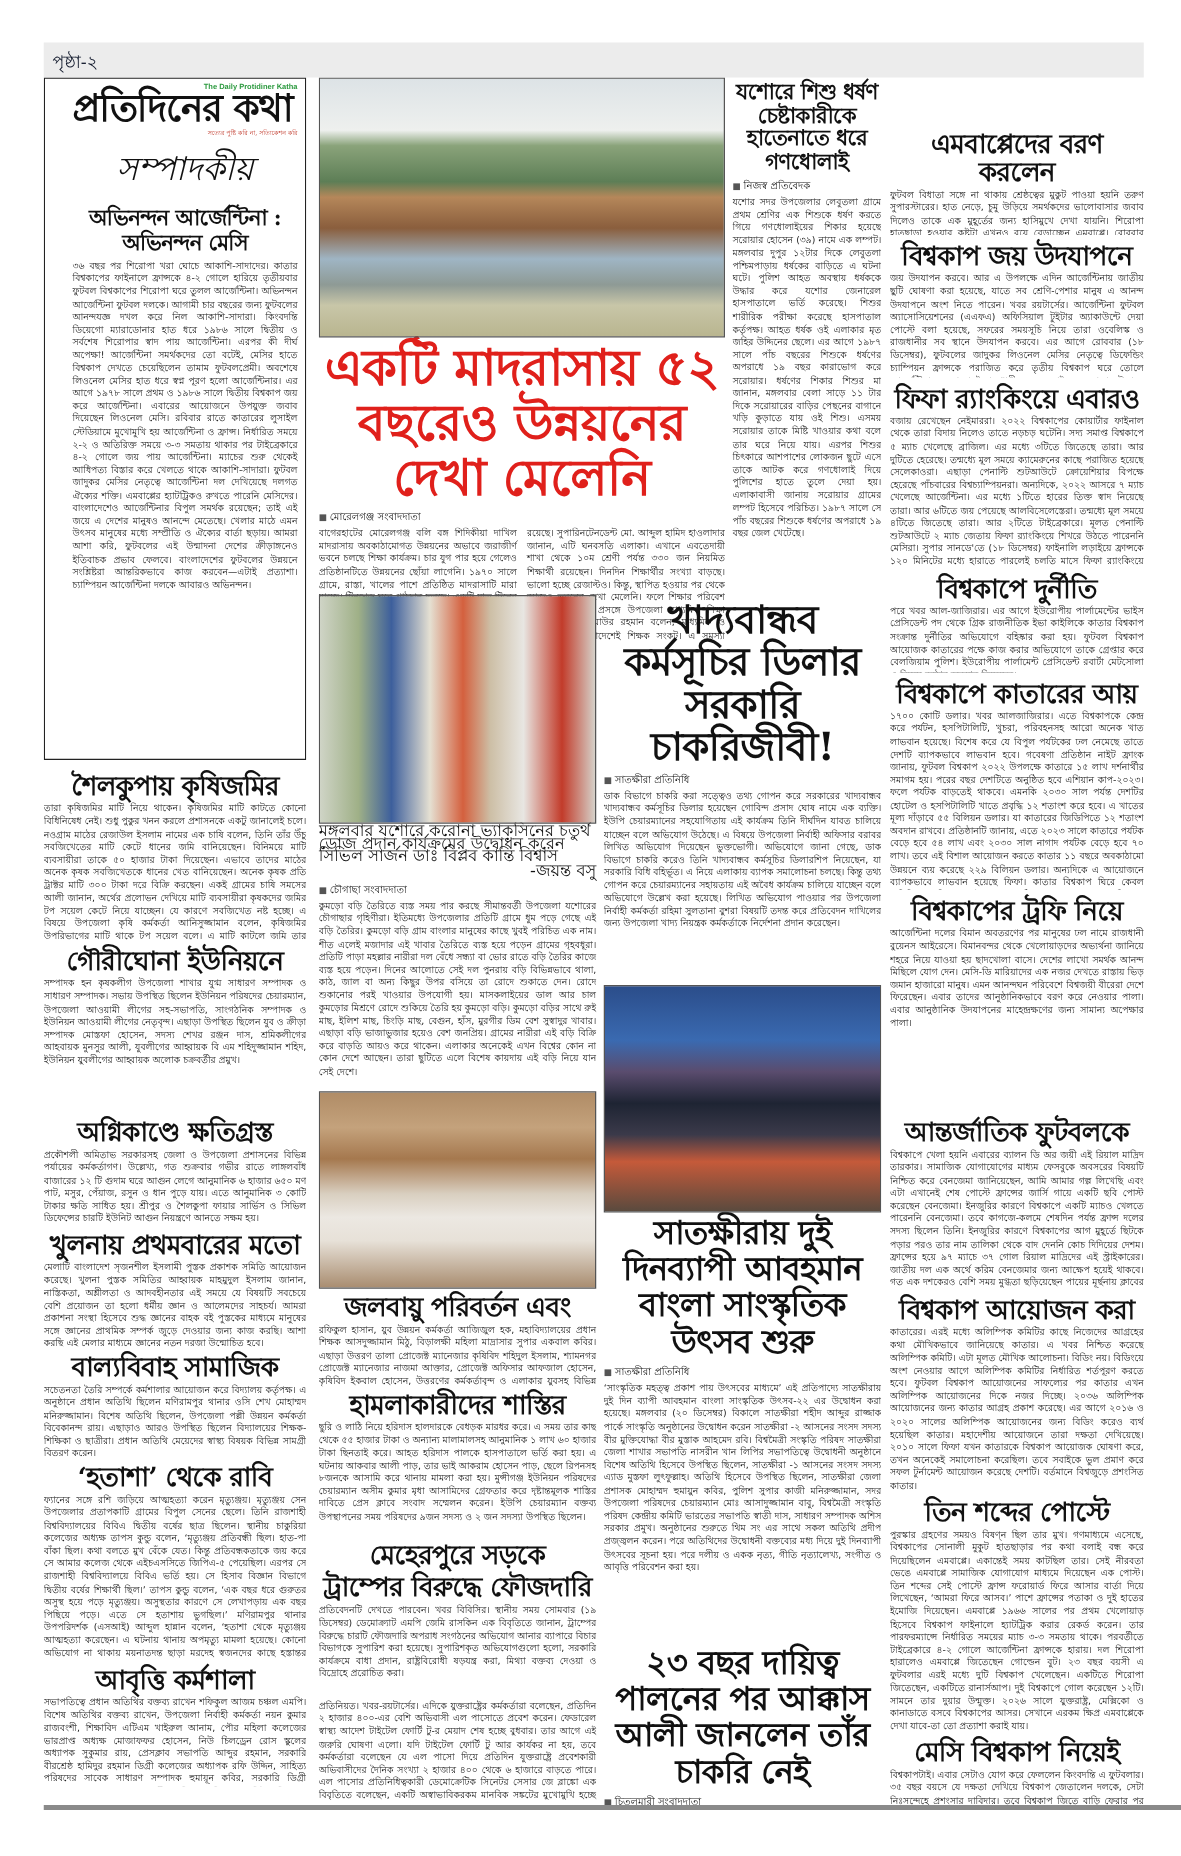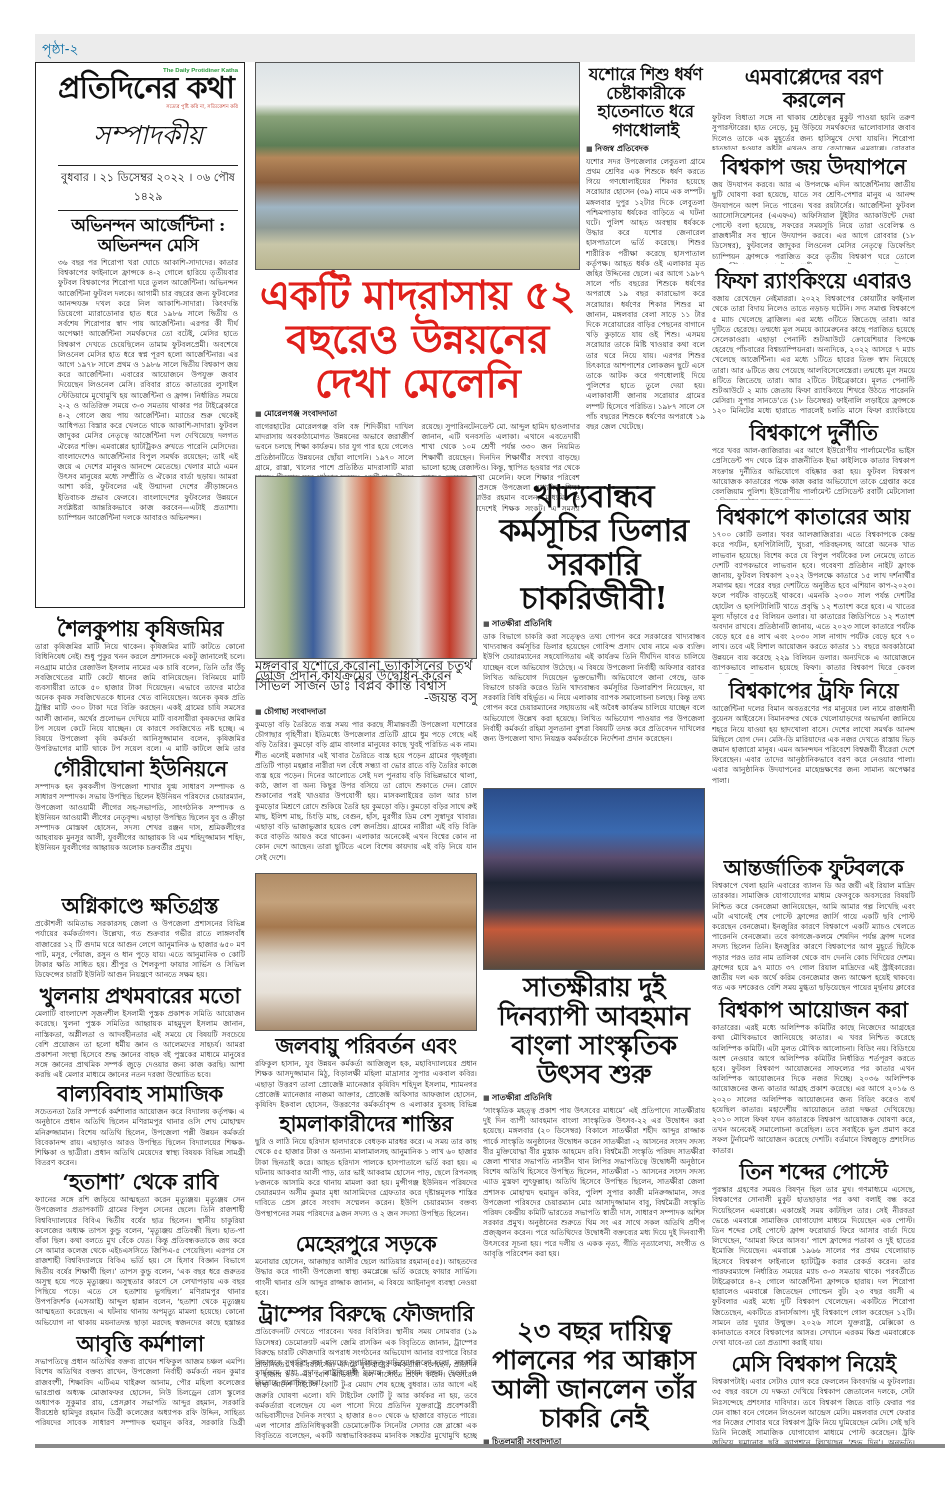--- a/index.html
+++ b/index.html
@@ -1,40 +1,40 @@
 <!DOCTYPE html>
 <html><head>
 <meta charset="utf-8">
 <style>
   * { box-sizing: border-box; margin: 0; padding: 0; }
   html, body { width: 945px; height: 1485px; background: #ffffff; overflow: hidden; }
   body { font-family: "DejaVu Serif", "Liberation Serif", serif; color: #111; position: relative; }
   .page-strip { position: absolute; left: 35px; top: 34px; width: 880px; height: 28px; background: #ececec; }
-  .page-num { position: absolute; left: 42px; top: 38px; font-size: 14px; color: #0369a1; }
+  .page-num { position: absolute; left: 42px; top: 38px; font-size: 14px; color: #0f172a; }
   .bottom-rule { position: absolute; left: 35px; top: 1444px; width: 910px; height: 4px; background: #8a8a8a; }
 
   .col { position: absolute; overflow: hidden; }
   .col-a { left: 35px; top: 62px; width: 210px; height: 1382px; }
   .col-b { left: 255px; top: 62px; width: 450px; height: 1382px; }
   .col-c { left: 712px; top: 62px; width: 203px; height: 1382px; }
 
   .masthead { border: 1.5px solid #222; padding: 4px 6px 0 22px; height: 546px; overflow: hidden; }
   .mast-en { font-family: "Liberation Sans", sans-serif; font-size: 6px; color: #2c9a3f; text-align: right; font-weight: bold; }
   .mast-title { font-size: 30px; font-weight: bold; letter-spacing: -1px; line-height: 30px; color: #111; }
   .mast-tag { font-size: 5px; color: #c0392b; text-align: right; }
   .mast-sub { font-size: 26px; font-style: italic; text-align: center; margin: 4px 0 6px; font-family: "DejaVu Serif", serif; }
   .dateline { border-top: 1.5px solid #222; border-bottom: 1.5px solid #222; text-align: center; font-size: 11px; padding: 3px 0; margin-bottom: 4px; }
   .lead-head { font-size: 17px; font-weight: bold; line-height: 20px; text-align: center; margin: 2px 0 3px; letter-spacing: -0.5px; }
 
   .head { font-weight: bold; text-align: center; line-height: 1.1; margin: 3px 0 2px; letter-spacing: -0.5px; }
   .h-lg { font-size: 21px; }
   .h-md { font-size: 17px; }
   .h-red { color: #e0201b; font-size: 40px; line-height: 44px; }
   .h-xl { font-size: 31px; line-height: 34px; }
-  .byline { font-size: 8px; font-weight: bold; margin: 2px 0; font-family: "DejaVu Sans", sans-serif; }
+  .byline { font-size: 8px; font-weight: normal; margin: 2px 0; font-family: "DejaVu Sans", sans-serif; }
   .byline::before { content: "■ "; color: #555; font-size: 7px; }
   .body { font-size: 7.4px; line-height: 10.2px; text-align: justify; color: #222; font-family: "DejaVu Sans", sans-serif; }
   .caption { font-size: 13px; line-height: 10px; font-family: "DejaVu Sans", sans-serif; margin: 2px 0; }
   .credit { text-align: right; }
 
   .photo { border: 1px solid #555; position: relative; overflow: hidden; }
   .ph-school { height: 208px; background: linear-gradient(180deg,#dde3e6 0%,#eef0ee 20%,#8aa37a 26%,#5d7e56 40%,#b5875a 46%,#8a5e3d 58%,#9fb5c4 70%,#8e9a95 80%,#c8c6a8 88%,#b9b58f 100%); }
   .ph-vaccine { height: 183px; background: linear-gradient(90deg,#cfd4c6 0%,#9fb087 14%,#3d5f9c 26%,#e5e0d2 40%,#d4603e 52%,#cdbfa6 62%,#e8e6e2 74%,#c23b2a 88%,#d5d1c9 100%); }
   .ph-bori { height: 158px; background: linear-gradient(180deg,#b08c66 0%,#c4a27c 18%,#a5784e 34%,#d9cfc0 52%,#ece8e2 64%,#e7e1d8 76%,#a98d70 100%); }
   .ph-culture { height: 182px; background: linear-gradient(180deg,#2b4d8a 0%,#3a6ab1 24%,#5a4c6e 38%,#1e2433 52%,#3b3a4a 66%,#c55a3a 78%,#5a4a3e 100%); }
@@ -46,21 +46,20 @@
 
 <div class="page-strip"></div>
 <div class="page-num">পৃষ্ঠা-২</div>
 
 <div class="col col-a">
   <div class="masthead">
     <div class="mast-en">The Daily Protidiner Katha</div>
     <div class="mast-title">প্রতিদিনের কথা</div>
     <div class="mast-tag">সত্যের পুষ্টি করি না, সত্যিকেশন করি</div>
     <div class="mast-sub">সম্পাদকীয়</div>
-    <div class="dateline">বুধবার । ২১ ডিসেম্বর ২০২২ । ০৬ পৌষ ১৪২৯</div>
     <div class="lead-head">অভিনন্দন আর্জেন্টিনা : অভিনন্দন মেসি</div>
     <div class="body">৩৬ বছর পর শিরোপা খরা ঘোচে আকাশি-সাদাদের। কাতার বিশ্বকাপের ফাইনালে ফ্রান্সকে ৪-২ গোলে হারিয়ে তৃতীয়বার ফুটবল বিশ্বকাপের শিরোপা ঘরে তুলল আর্জেন্টিনা। অভিনন্দন আর্জেন্টিনা ফুটবল দলকে। আগামী চার বছরের জন্য ফুটবলের আনন্দযজ্ঞ দখল করে নিল আকাশি-সাদারা। কিংবদন্তি ডিয়েগো ম্যারাডোনার হাত ধরে ১৯৮৬ সালে দ্বিতীয় ও সর্বশেষ শিরোপার স্বাদ পায় আর্জেন্টিনা। এরপর কী দীর্ঘ অপেক্ষা! আর্জেন্টিনা সমর্থকদের তো বটেই, মেসির হাতে বিশ্বকাপ দেখতে চেয়েছিলেন তামাম ফুটবলপ্রেমী। অবশেষে লিওনেল মেসির হাত ধরে স্বপ্ন পূরণ হলো আর্জেন্টিনার। এর আগে ১৯৭৮ সালে প্রথম ও ১৯৮৬ সালে দ্বিতীয় বিশ্বকাপ জয় করে আর্জেন্টিনা। এবারের আয়োজনে উপযুক্ত জবাব দিয়েছেন লিওনেল মেসি। রবিবার রাতে কাতারের লুসাইল স্টেডিয়ামে মুখোমুখি হয় আর্জেন্টিনা ও ফ্রান্স। নির্ধারিত সময়ে ২-২ ও অতিরিক্ত সময়ে ৩-৩ সমতায় থাকার পর টাইব্রেকারে ৪-২ গোলে জয় পায় আর্জেন্টিনা। ম্যাচের শুরু থেকেই আধিপত্য বিস্তার করে খেলতে থাকে আকাশি-সাদারা। ফুটবল জাদুকর মেসির নেতৃত্বে আর্জেন্টিনা দল দেখিয়েছে দলগত ঐক্যের শক্তি। এমবাপ্পের হ্যাটট্রিকও রুখতে পারেনি মেসিদের। বাংলাদেশেও আর্জেন্টিনার বিপুল সমর্থক রয়েছেন; তাই এই জয়ে এ দেশের মানুষও আনন্দে মেতেছে। খেলার মাঠে এমন উৎসব মানুষের মধ্যে সম্প্রীতি ও ঐক্যের বার্তা ছড়ায়। আমরা আশা করি, ফুটবলের এই উন্মাদনা দেশের ক্রীড়াঙ্গনেও ইতিবাচক প্রভাব ফেলবে। বাংলাদেশের ফুটবলের উন্নয়নে সংশ্লিষ্টরা আন্তরিকভাবে কাজ করবেন—এটাই প্রত্যাশা। চ্যাম্পিয়ন আর্জেন্টিনা দলকে আবারও অভিনন্দন।</div>
   </div>
 
   <div class="block" style="margin-top:6px;height:138px;overflow:hidden;">
     <div class="head h-lg">শৈলকুপায় কৃষিজমির</div>
     <div class="body">তারা কৃষিজমির মাটি নিয়ে থাকেন। কৃষিজমির মাটি কাটতে কোনো বিধিনিষেধ নেই। শুধু পুকুর খনন করলে প্রশাসনকে একটু জানালেই চলে। নওগ্রাম মাঠের রেজাউল ইসলাম নামের এক চাষি বলেন, তিনি তাঁর উঁচু সবজিখেতের মাটি কেটে ধানের জমি বানিয়েছেন। বিনিময়ে মাটি ব্যবসায়ীরা তাকে ৫০ হাজার টাকা দিয়েছেন। এভাবে তাদের মাঠের অনেক কৃষক সবজিখেতকে ধানের খেত বানিয়েছেন। অনেক কৃষক প্রতি ট্রাক্টর মাটি ৩০০ টাকা দরে বিক্রি করছেন। একই গ্রামের চাষি সমসের আলী জানান, অর্থের প্রলোভন দেখিয়ে মাটি ব্যবসায়ীরা কৃষকদের জমির টপ সয়েল কেটে নিয়ে যাচ্ছেন। যে কারণে সবজিখেত নষ্ট হচ্ছে। এ বিষয়ে উপজেলা কৃষি কর্মকর্তা আনিসুজ্জামান বলেন, কৃষিজমির উপরিভাগের মাটি থাকে টপ সয়েল বলে। এ মাটি কাটলে জমি তার উর্বরতা শক্তি হারায়। কৃষিজমির উপরিভাগের মাটি এবং কৃষিজমিতে পুকুর খননের ওপর বিধিনিষেধ থাকলেও ব্যবস্থা নেওয়ার ক্ষমতা তাদের নেই। তিনি এ বিষয়ে উপজেলা প্রশাসনের সঙ্গে কথা বলবেন বলে জানান। অবাধে কৃষিজমির মাটি কাটা নিয়ে উপজেলা সহকারী কমিশনার (ভূমি) এবং উপজেলা নির্বাহী কর্মকর্তা (ভারপ্রাপ্ত) বনি আমিন বলেন, উপরিভাগের মাটি কেটে কোনো অবস্থাতেই কৃষিজমি নষ্ট করা যাবে না। এ ব্যাপারে অভিযোগ পেলে দ্রুত প্রয়োজনীয় ব্যবস্থা নেয়া হবে।</div>
   </div>
   <div class="block" style="height:135px;overflow:hidden;">
     <div class="head h-lg">গৌরীঘোনা ইউনিয়নে</div>
@@ -109,21 +108,20 @@
       <div class="caption">মঙ্গলবার যশোরে করোনা ভ্যাকসিনের চতুর্থ ডোজ প্রদান কার্যক্রমের উদ্বোধন করেন সিভিল সার্জন ডাঃ বিপ্লব কান্তি বিশ্বাস</div>
       <div class="caption credit">-জয়ন্ত বসু</div>
       <div class="byline">চৌগাছা সংবাদদাতা</div>
       <div class="body" style="height:150px;overflow:hidden;">কুমড়ো বড়ি তৈরিতে ব্যস্ত সময় পার করছে সীমান্তবর্তী উপজেলা যশোরের চৌগাছার গৃহিণীরা। ইতিমধ্যে উপজেলার প্রতিটি গ্রামে ধুম পড়ে গেছে এই বড়ি তৈরির। কুমড়ো বড়ি গ্রাম বাংলার মানুষের কাছে খুবই পরিচিত এক নাম। শীত এলেই মজাদার এই খাবার তৈরিতে ব্যস্ত হয়ে পড়েন গ্রামের গৃহবধূরা। প্রতিটি পাড়া মহল্লার নারীরা দল বেঁধে সন্ধ্যা বা ভোর রাতে বড়ি তৈরির কাজে ব্যস্ত হয়ে পড়েন। দিনের আলোতে সেই দল পুনরায় বড়ি বিভিন্নভাবে থালা, কাঠ, জাল বা অন্য কিছুর উপর বসিয়ে তা রোদে শুকাতে দেন। রোদে শুকানোর পরই খাওয়ার উপযোগী হয়। মাসকলাইয়ের ডাল আর চাল কুমড়োর মিশ্রণে রোদে শুকিয়ে তৈরি হয় কুমড়ো বড়ি। কুমড়ো বড়ির সাথে রুই মাছ, ইলিশ মাছ, চিংড়ি মাছ, বেগুন, হাঁস, মুরগীর ডিম বেশ সুস্বাদুর খাবার। এছাড়া বড়ি ভাজাভুজার হয়েও বেশ জনপ্রিয়। গ্রামের নারীরা এই বড়ি বিক্রি করে বাড়তি আয়ও করে থাকেন। এলাকার অনেকেই এখন বিশ্বের কোন না কোন দেশে আছেন। তারা ছুটিতে এলে বিশেষ কায়দায় এই বড়ি নিয়ে যান সেই দেশে।</div>
       <div class="photo ph-bori" style="margin-top:3px;"></div>
       <div class="head h-lg">জলবায়ু পরিবর্তন এবং</div>
       <div class="body" style="height:50px;overflow:hidden;">রফিকুল হাসান, যুব উন্নয়ন কর্মকর্তা আজিজুল হক, মহাবিদ্যালয়ের প্রধান শিক্ষক আসদুজ্জামান মিঠু, বিড়ালক্ষী মহিলা মাদ্রাসার সুপার একবাল কবির। এছাড়া উত্তরণ তালা প্রোজেক্ট ম্যানেজার কৃষিবিদ শহিদুল ইসলাম, শ্যামনগর প্রোজেক্ট ম্যানেজার নাজমা আক্তার, প্রোজেক্ট অফিসার আফজাল হোসেন, কৃষিবিদ ইকবাল হোসেন, উত্তরণের কর্মকর্তাবৃন্দ ও এলাকার যুবসহ বিভিন্ন শ্রেণি ও পেশার মানুষ।</div>
       <div class="head h-lg">হামলাকারীদের শাস্তির</div>
       <div class="body" style="height:92px;overflow:hidden;">ছুরি ও লাঠি নিয়ে হরিদাস হালদারকে বেধড়ক মারধর করে। এ সময় তার কাছ থেকে ৫৫ হাজার টাকা ও অন্যান্য মালামালসহ আনুমানিক ১ লাখ ৬০ হাজার টাকা ছিনতাই করে। আহত হরিদাস পালকে হাসপাতালে ভর্তি করা হয়। এ ঘটনায় আকবার আলী পাড়, তার ভাই আকরাম হোসেন পাড়, ছেলে রিপনসহ ৮জনকে আসামি করে থানায় মামলা করা হয়। মুন্সীগঞ্জ ইউনিয়ন পরিষদের চেয়ারম্যান অসীম কুমার মৃধা আসামিদের গ্রেফতার করে দৃষ্টান্তমূলক শাস্তির দাবিতে প্রেস ক্লাবে সংবাদ সম্মেলন করেন। ইউপি চেয়ারম্যান বক্তব্য উপস্থাপনের সময় পরিষদের ৯জন সদস্য ও ২ জন সদস্যা উপস্থিত ছিলেন।</div>
       <div class="head h-lg">মেহেরপুরে সড়কে</div>
-      <div class="body" style="height:42px;overflow:hidden;">মনোয়ার হোসেন, আক্কাছার আলীর ছেলে আতিয়ার রহমান(৫৫)। আহতদের উদ্ধার করে গাংনী উপজেলা স্বাস্থ্য কমপ্লেক্সে ভর্তি করেছে ফায়ার সার্ভিস। গাংনী থানার ওসি আব্দুর রাজ্জাক জানান, এ বিষয়ে আইনানুগ ব্যবস্থা নেওয়া হবে।</div>
       <div class="head h-lg">ট্রাম্পের বিরুদ্ধে ফৌজদারি</div>
       <div class="body" style="height:62px;overflow:hidden;">প্রতিবেদনটি দেখতে পারবেন। খবর বিবিসির। স্থানীয় সময় সোমবার (১৯ ডিসেম্বর) ডেমোক্র্যাট এমপি জেমি রাসকিন এক বিবৃতিতে জানান, ট্রাম্পের বিরুদ্ধে চারটি ফৌজদারি অপরাধ সংগঠনের অভিযোগ আনার ব্যাপারে বিচার বিভাগকে সুপারিশ করা হয়েছে। সুপারিশকৃত অভিযোগগুলো হলো, সরকারি কার্যক্রমে বাধা প্রদান, রাষ্ট্রবিরোধী ষড়যন্ত্র করা, মিথ্যা বক্তব্য দেওয়া ও বিদ্রোহে প্ররোচিত করা।</div>
 
     </div>
 
     <div style="width:222px;">
       <div class="head h-xl">খাদ্যবান্ধব কর্মসূচির ডিলার সরকারি চাকরিজীবী!</div>
       <div class="byline">সাতক্ষীরা প্রতিনিধি</div>
       <div class="body" style="height:152px;overflow:hidden;">ডাক বিভাগে চাকরি করা সত্ত্বেও তথ্য গোপন করে সরকারের খাদ্যবান্ধব খাদ্যবান্ধব কর্মসূচির ডিলার হয়েছেন গোবিন্দ প্রসাদ ঘোষ নামে এক ব্যক্তি। ইউপি চেয়ারম্যানের সহযোগিতায় এই কার্যক্রম তিনি দীর্ঘদিন যাবত চালিয়ে যাচ্ছেন বলে অভিযোগ উঠেছে। এ বিষয়ে উপজেলা নির্বাহী অফিসার বরাবর লিখিত অভিযোগ দিয়েছেন ভুক্তভোগী। অভিযোগে জানা গেছে, ডাক বিভাগে চাকরি করেও তিনি খাদ্যবান্ধব কর্মসূচির ডিলারশিপ নিয়েছেন, যা সরকারি বিধি বহির্ভূত। এ নিয়ে এলাকায় ব্যাপক সমালোচনা চলছে। কিন্তু তথ্য গোপন করে চেয়ারম্যানের সহায়তায় এই অবৈধ কার্যক্রম চালিয়ে যাচ্ছেন বলে অভিযোগে উল্লেখ করা হয়েছে। লিখিত অভিযোগ পাওয়ার পর উপজেলা নির্বাহী কর্মকর্তা রহিমা সুলতানা বুশরা বিষয়টি তদন্ত করে প্রতিবেদন দাখিলের জন্য উপজেলা খাদ্য নিয়ন্ত্রক কর্মকর্তাকে নির্দেশনা প্রদান করেছেন।</div>
       <div class="photo ph-culture" style="margin-top:4px;"></div>
@@ -135,21 +133,21 @@
 
     </div>
   </div>
 </div>
 
 <div style="position:absolute;left:255px;top:1360px;width:222px;height:80px;overflow:hidden;">
   <div class="body">প্রতিনিয়ত। খবর-রয়টার্সের। এদিকে যুক্তরাষ্ট্রের কর্মকর্তারা বলেছেন, প্রতিদিন ২ হাজার ৪০০-এর বেশি অভিবাসী এল পাসোতে প্রবেশ করেন। ফেডারেল স্বাস্থ্য আদেশ টাইটেল ফোর্টি টু-র মেয়াদ শেষ হচ্ছে বুধবার। তার আগে এই জরুরি ঘোষণা এলো। যদি টাইটেল ফোর্টি টু আর কার্যকর না হয়, তবে কর্মকর্তারা বলেছেন যে এল পাসো দিয়ে প্রতিদিন যুক্তরাষ্ট্রে প্রবেশকারী অভিবাসীদের দৈনিক সংখ্যা ২ হাজার ৪০০ থেকে ৬ হাজারে বাড়তে পারে। এল পাসোর প্রতিনিধিত্বকারী ডেমোক্রেটিক সিনেটর সেসার জে ব্লাঙ্কো এক বিবৃতিতে বলেছেন, একটি অস্বাভাবিকরকম মানবিক সঙ্কটের মুখোমুখি হচ্ছে সীমান্ত।</div>
 </div>
 
 <div class="col col-c">
-  <div class="block" style="height:88px;overflow:hidden;">
+  <div class="block" style="height:88px;overflow:hidden;margin-top:38px;">
     <div class="head h-lg">এমবাপ্পেদের বরণ করলেন</div>
     <div class="body">ফুটবল বিধাতা সঙ্গে না থাকায় শ্রেষ্ঠত্বের মুকুট পাওয়া হয়নি তরুণ সুপারস্টারের। হাত নেড়ে, চুমু উড়িয়ে সমর্থকদের ভালোবাসার জবাব দিলেও তাকে এক মুহূর্তের জন্য হাসিমুখে দেখা যায়নি। শিরোপা হাতছাড়া হওয়ার কষ্টটা এখনও বয়ে বেড়াচ্ছেন এমবাপ্পে। রোববার রাতে আর্জেন্টিনার সঙ্গে দুর্দান্ত লড়াইয়ের পর টাইব্রেকারে ৪-২ গোলে হেরে যায় ফ্রান্স। নির্ধারিত সময়ের খেলা ৩-৩ গোলে ড্র থাকে। এদিন হ্যাটট্রিকসহ ৪ গোল করেছিলেন এমবাপ্পে।</div>
   </div>
   <div class="block" style="height:112px;overflow:hidden;">
     <div class="head h-lg">বিশ্বকাপ জয় উদযাপনে</div>
     <div class="body">জয় উদযাপন করবে। আর এ উপলক্ষে এদিন আর্জেন্টিনায় জাতীয় ছুটি ঘোষণা করা হয়েছে, যাতে সব শ্রেণি-পেশার মানুষ এ আনন্দ উদযাপনে অংশ নিতে পারেন। খবর রয়টার্সের। আর্জেন্টিনা ফুটবল অ্যাসোসিয়েশনের (এএফএ) অফিসিয়াল টুইটার অ্যাকাউন্টে দেয়া পোস্টে বলা হয়েছে, সফরের সময়সূচি নিয়ে তারা ওবেলিস্ক ও রাজধানীর সব স্থানে উদযাপন করবে। এর আগে রোববার (১৮ ডিসেম্বর), ফুটবলের জাদুকর লিওনেল মেসির নেতৃত্বে ডিফেন্ডিং চ্যাম্পিয়ন ফ্রান্সকে পরাজিত করে তৃতীয় বিশ্বকাপ ঘরে তোলে আর্জেন্টিনা। এর পরপরই রাজধানী বুয়েনস আইরেসের রাস্তায় উল্লাসে মেতে ওঠেন হাজার হাজার আর্জেন্টাইন নাগরিক।</div>
   </div>
   <div class="block" style="height:150px;overflow:hidden;">
     <div class="head h-lg">ফিফা র‌্যাংকিংয়ে এবারও</div>
     <div class="body">বজায় রেখেছেন নেইমাররা। ২০২২ বিশ্বকাপের কোয়ার্টার ফাইনাল থেকে তারা বিদায় নিলেও তাতে নড়চড় ঘটেনি। সদ্য সমাপ্ত বিশ্বকাপে ৫ ম্যাচ খেলেছে ব্রাজিল। এর মধ্যে ৩টিতে জিতেছে তারা। আর দুটিতে হেরেছে। তন্মধ্যে মূল সময়ে ক্যামেরুনের কাছে পরাজিত হয়েছে সেলেকাওরা। এছাড়া পেনাল্টি শুটআউটে ক্রোয়েশিয়ার বিপক্ষে হেরেছে পাঁচবারের বিশ্বচ্যাম্পিয়নরা। অন্যদিকে, ২০২২ আসরে ৭ ম্যাচ খেলেছে আর্জেন্টিনা। এর মধ্যে ১টিতে হারের তিক্ত স্বাদ নিয়েছে তারা। আর ৬টিতে জয় পেয়েছে আলবিসেলেস্তেরা। তন্মধ্যে মূল সময়ে ৪টিতে জিতেছে তারা। আর ২টিতে টাইব্রেকারে। মূলত পেনাল্টি শুটআউটে ২ ম্যাচ জেতায় ফিফা র‌্যাংকিংয়ে শিখরে উঠতে পারেননি মেসিরা। সুপার সানডে'তে (১৮ ডিসেম্বর) ফাইনালি লড়াইয়ে ফ্রান্সকে ১২০ মিনিটের মধ্যে হারাতে পারলেই চলতি মাসে ফিফা র‌্যাংকিংয়ে ফার্স্ট হতেন তারা। নতুন ফিফা র‌্যাংকিং:-১. ব্রাজিল, ২. আর্জেন্টিনা, ৩. ফ্রান্স, ৪. বেলজিয়াম, ৫. ইংল্যান্ড, ৬. নেদারল্যান্ডস, ৭. ক্রোয়েশিয়া, ৮. ইতালি, ৯. পর্তুগাল, ১০. স্পেন।</div>

